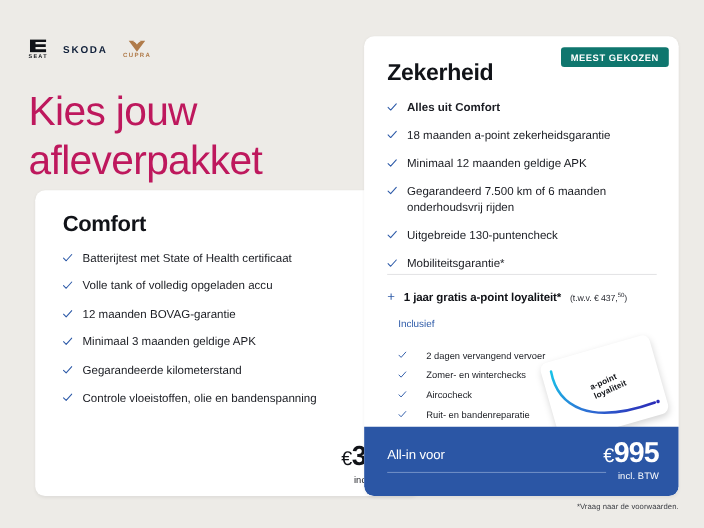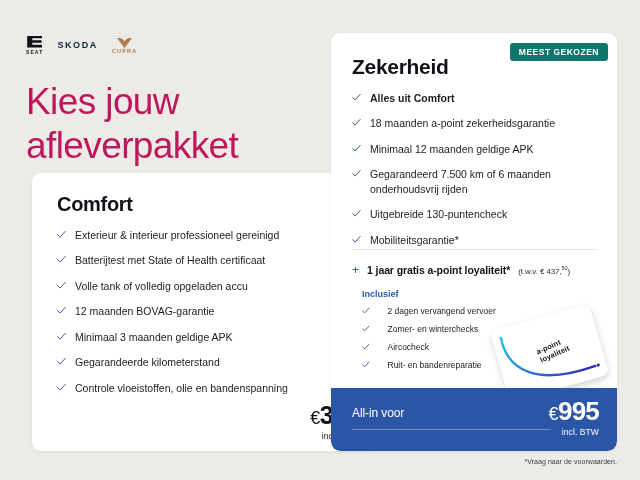--- a/index.html
+++ b/index.html
@@ -75,21 +75,21 @@
     position:absolute;left:21px;top:231px;width:250px;
     display:flex;align-items:baseline;gap:8px;
   }
   .plusicon{flex:0 0 auto;color:#2D5AA8;font-size:12px;line-height:1;font-weight:400;position:relative;top:0px;}
   .plustext{font-size:10.5px;font-weight:700;color:#111318;letter-spacing:-0.1px;}
   .plusnote{font-size:8px;font-weight:400;color:#2A2C33;letter-spacing:-0.1px;}
   .plusnote sup{font-size:5.5px;vertical-align:super;}
 
   
   .incl-wrap{position:absolute;left:31px;top:256px;width:210px;}
-  .incl-title{font-size:9px;font-weight:700;color:#2D5AA8;margin-bottom:7px;}
+  .incl-title{font-size:9px;font-weight:400;color:#2D5AA8;margin-bottom:19px;}
   ul.incl{list-style:none;margin:0;padding:0;}
   ul.incl li{
     display:flex;align-items:flex-start;gap:18px;
     font-size:8.5px;line-height:1.3;color:#1B1D23;margin-bottom:7px;
   }
   ul.incl .chk{width:7.5px;height:7.5px;margin-top:1px;}
   ul.incl .chk svg{width:7.5px;height:7.5px;}
 
   
   .loyalty{
@@ -160,28 +160,20 @@
       <div class="cupra-word">CUPRA</div>
     </div>
   </div>
 
   <div class="headline">Kies jouw afleverpakket</div>
 
   <div class="card card-comfort">
     <div class="card-title comfort-title">Comfort</div>
 
     <ul class="feat comfort-list">
-      <li>
-        <span class="chk">
-            <svg viewBox="0 0 12 12">
-              <path d="M1 6.2 L4.2 9.4 L11 1.8" fill="none" stroke="#2D5AA8" stroke-width="1.3" stroke-linecap="round" stroke-linejoin="round"></path>
-            </svg>
-          </span>
-        <span class="txt">Exterieur &amp; interieur professioneel gereinigd</span>
-      </li>
       <li>
         <span class="chk">
             <svg viewBox="0 0 12 12">
               <path d="M1 6.2 L4.2 9.4 L11 1.8" fill="none" stroke="#2D5AA8" stroke-width="1.3" stroke-linecap="round" stroke-linejoin="round"></path>
             </svg>
           </span>
         <span class="txt">Batterijtest met State of Health certificaat</span>
       </li>
       <li>
         <span class="chk">

